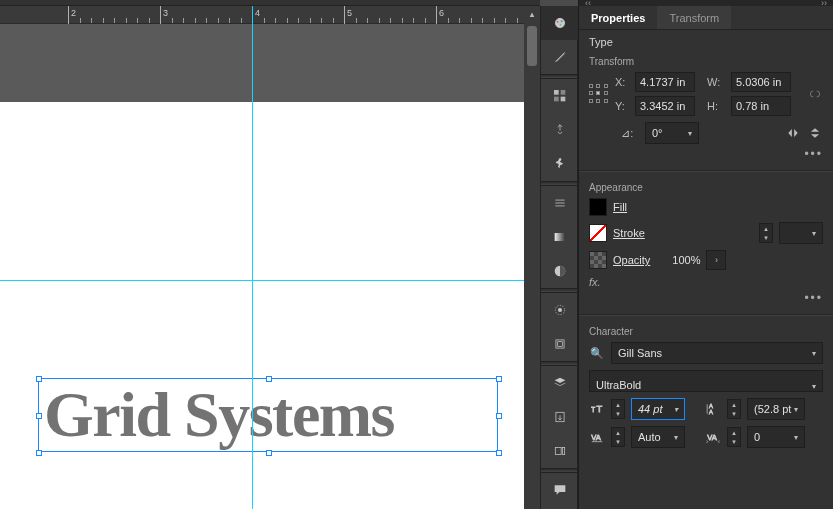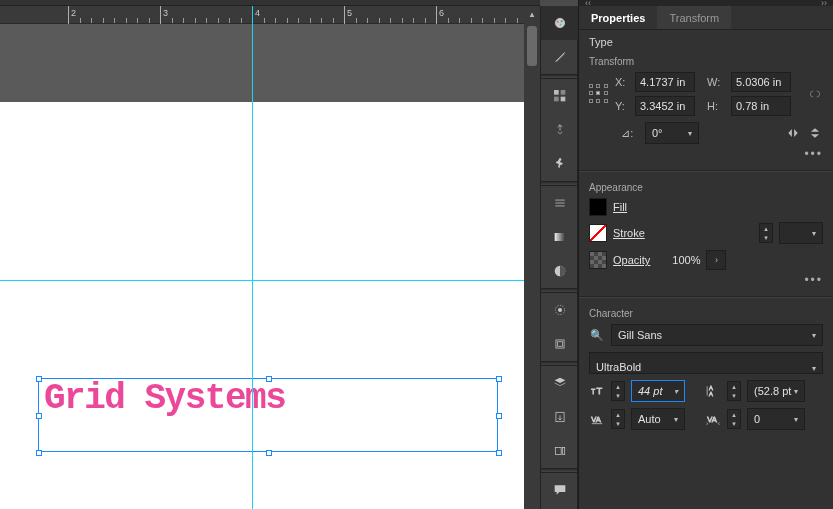--- a/index.html
+++ b/index.html
@@ -7,21 +7,21 @@
   .topstrip { position:absolute; left:0; top:0; width:540px; height:6px; background:#323232; border-bottom:1px solid #222; }
   .ruler { position:absolute; left:0; top:6px; width:540px; height:18px; background:#3a3a3a; border-bottom:1px solid #2a2a2a; }
   .ruler .tick { position:absolute; top:0; height:18px; color:#c8c8c8; font-size:9px; }
   .ruler .major { border-left:1px solid #b0b0b0; }
   .ruler .tlab { position:absolute; top:2px; left:2px; }
   .ruler .minor { position:absolute; top:12px; height:5px; border-left:1px solid #9a9a9a; }
   .darkband { position:absolute; left:0; top:24px; width:540px; height:78px; background:#5a5a5a; }
   .canvas { position:absolute; left:0; top:102px; width:540px; height:407px; background:#fff; }
   .guide-v { position:absolute; top:0; bottom:0; width:1px; background:#19d3ff; }
   .guide-h { position:absolute; left:0; right:0; height:1px; background:#19d3ff; }
-  .art-text { position:absolute; font-family: Liberation Mono, monospace; font-weight:900; letter-spacing:-1.5px; color:#ec4899; font-size:36px; white-space:nowrap; }
+  .art-text { position:absolute; font-family: Liberation Serif, serif; font-weight:900; letter-spacing:-1.5px; color:#737373; font-size:64px; white-space:nowrap; }
   .selection { position:absolute; border:1px solid #1a88ff; }
   .handle { position:absolute; width:6px; height:6px; background:#fff; border:1px solid #1a88ff; }
   .scrolltrack { position:absolute; right:0; top:6px; width:16px; height:503px; background:#3a3a3a; }
   .scrolltrack .thumb { background:#6a6a6a; border-radius:3px; position:absolute; left:3px; width:10px; }
   .scrolltrack .arrow { position:absolute; left:0; width:16px; height:16px; text-align:center; color:#bbb; font-size:9px; line-height:16px; }
 
   
   .icon-col { position:absolute; left:540px; top:6px; width:38px; height:503px; background:#3d3d3d; border-left:1px solid #222; border-right:1px solid #222; }
   .icon-col .slot { width:38px; height:34px; display:flex; align-items:center; justify-content:center; color:#c8c8c8; }
   .icon-col .sep { height:5px; background:linear-gradient(#2b2b2b,#444); border-top:1px solid #222; border-bottom:1px solid #222; }
@@ -325,20 +325,23 @@
         <span class="caret">▾</span>
       </div>
   </div>
   <div class="row">
     <div class="swatch" style="background:repeating-conic-gradient(#666 0 25%,#444 0 50%) 0/8px 8px;"></div>
     <span class="ul">Opacity</span>
     <span style="width:10px;"></span>
     <span>100%</span>
     <div class="opbtn">›</div>
   </div>
+  <div class="row">
+    <span style="font-style:italic; color:#aaa;">fx.</span>
+  </div>
   <div class="row" style="justify-content:flex-end; padding-top:0;">
     <span class="dots">•••</span>
   </div>
 
   <div class="hr"></div>
 
   <div class="sub">Character</div>
   <div class="row">
     <span class="pi">🔍</span>
     <div class="sel" style="flex:1;">

